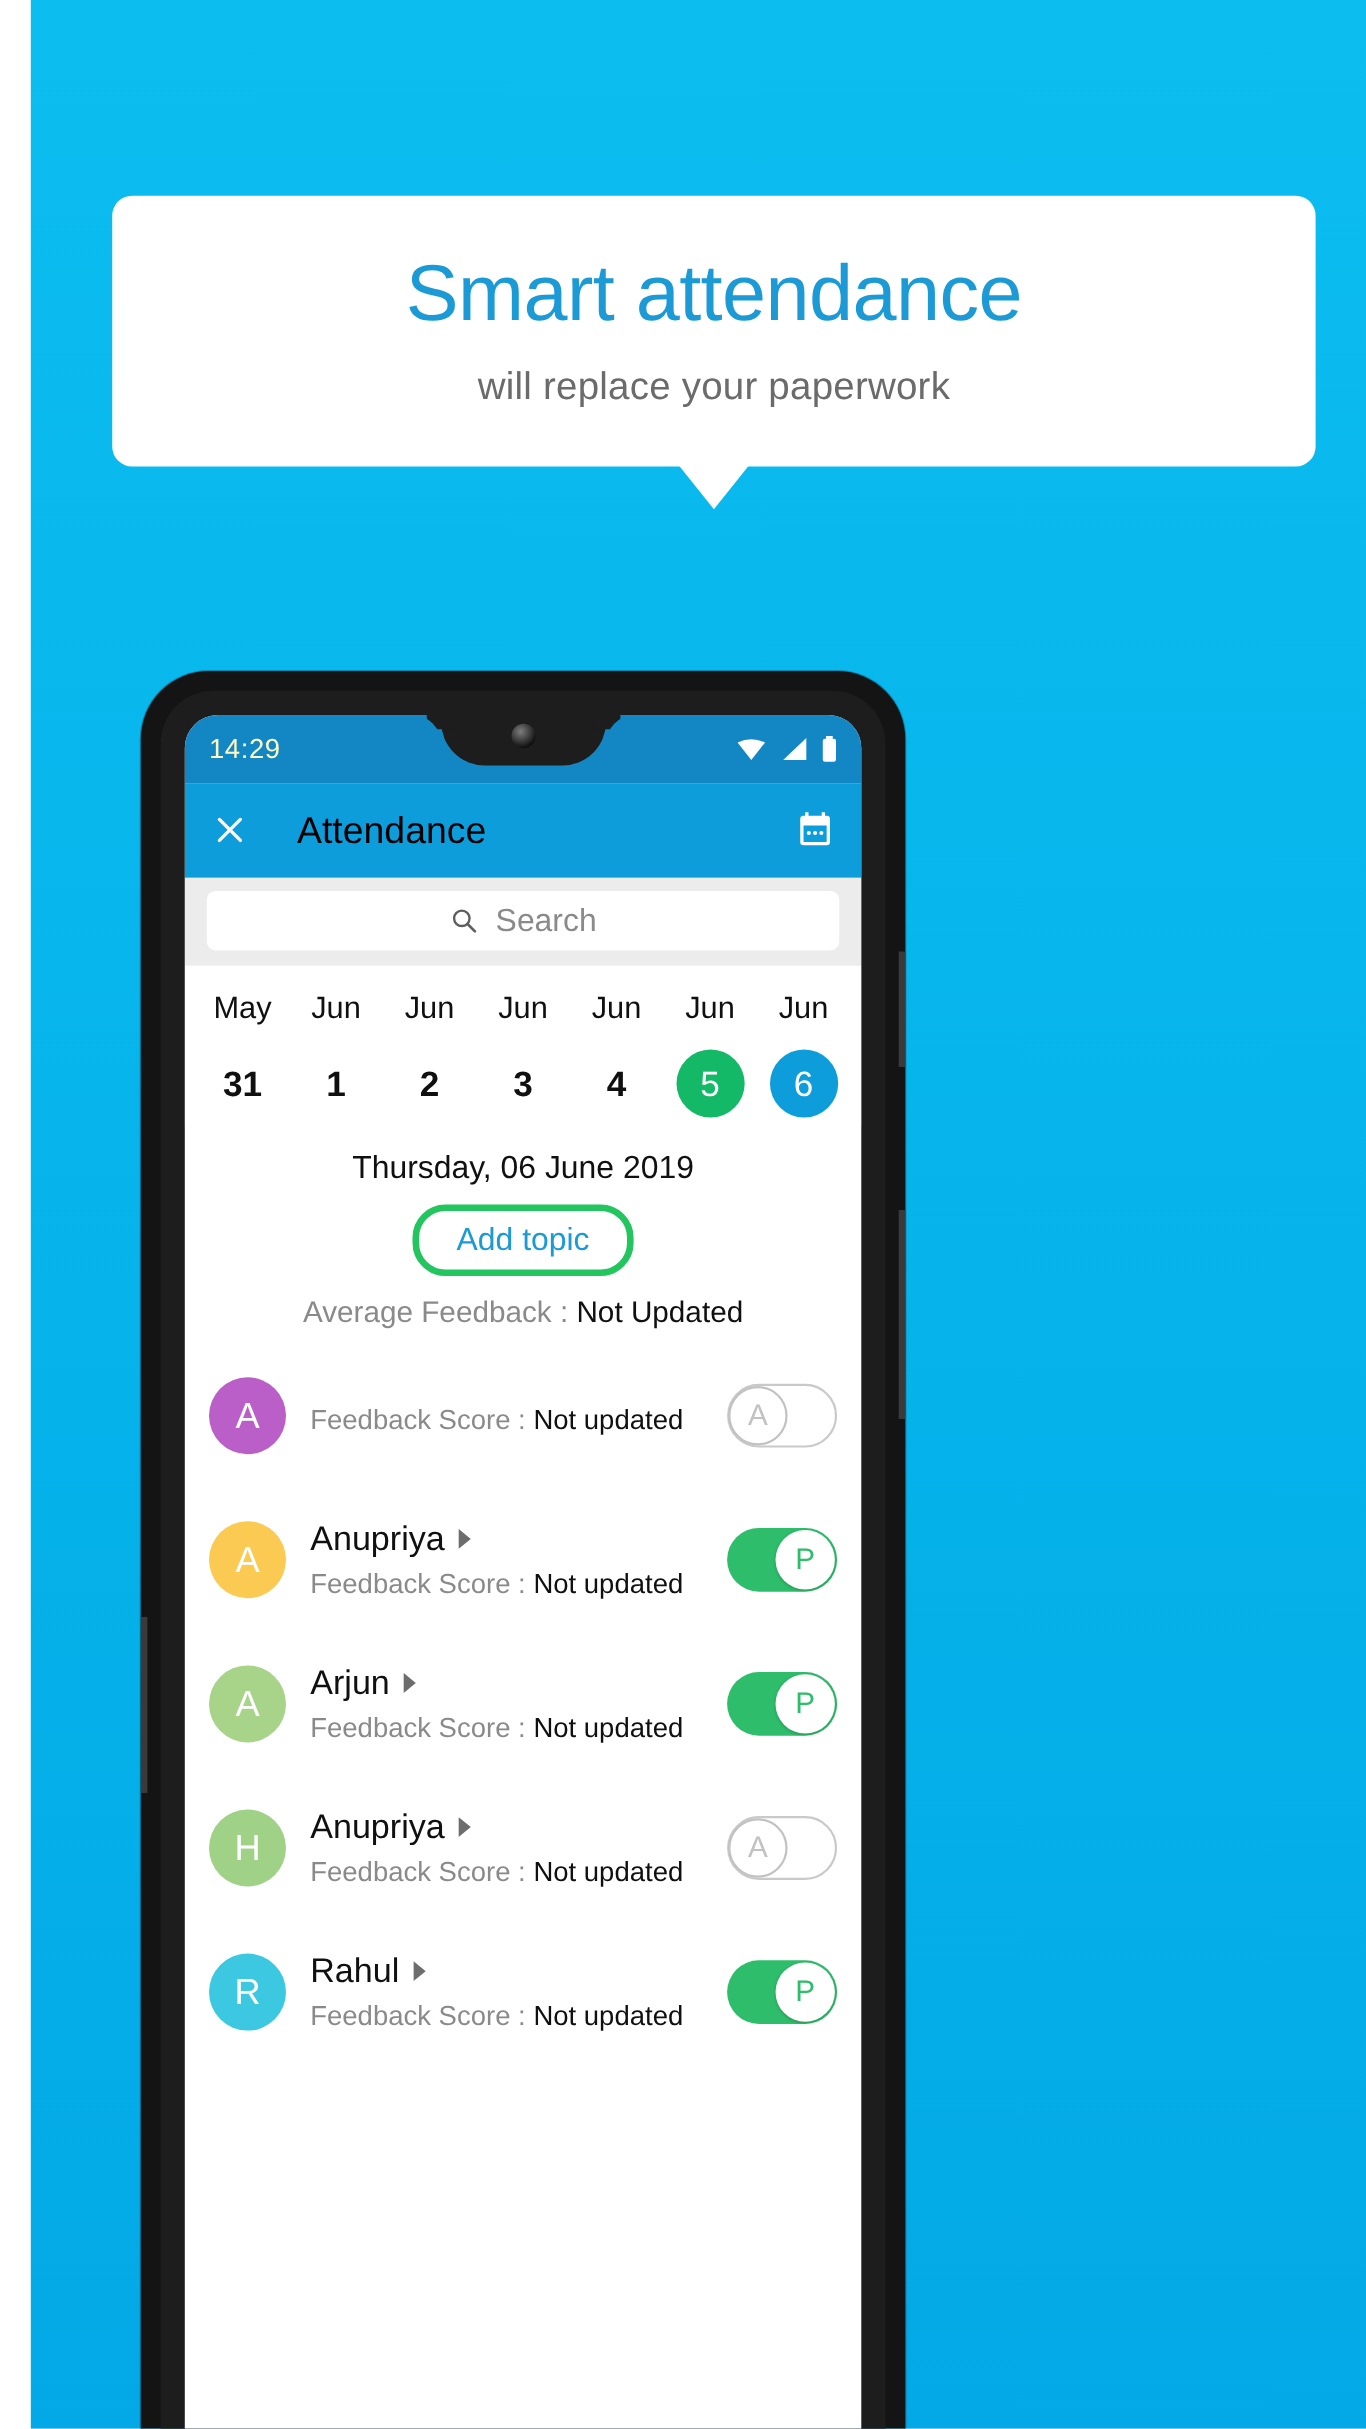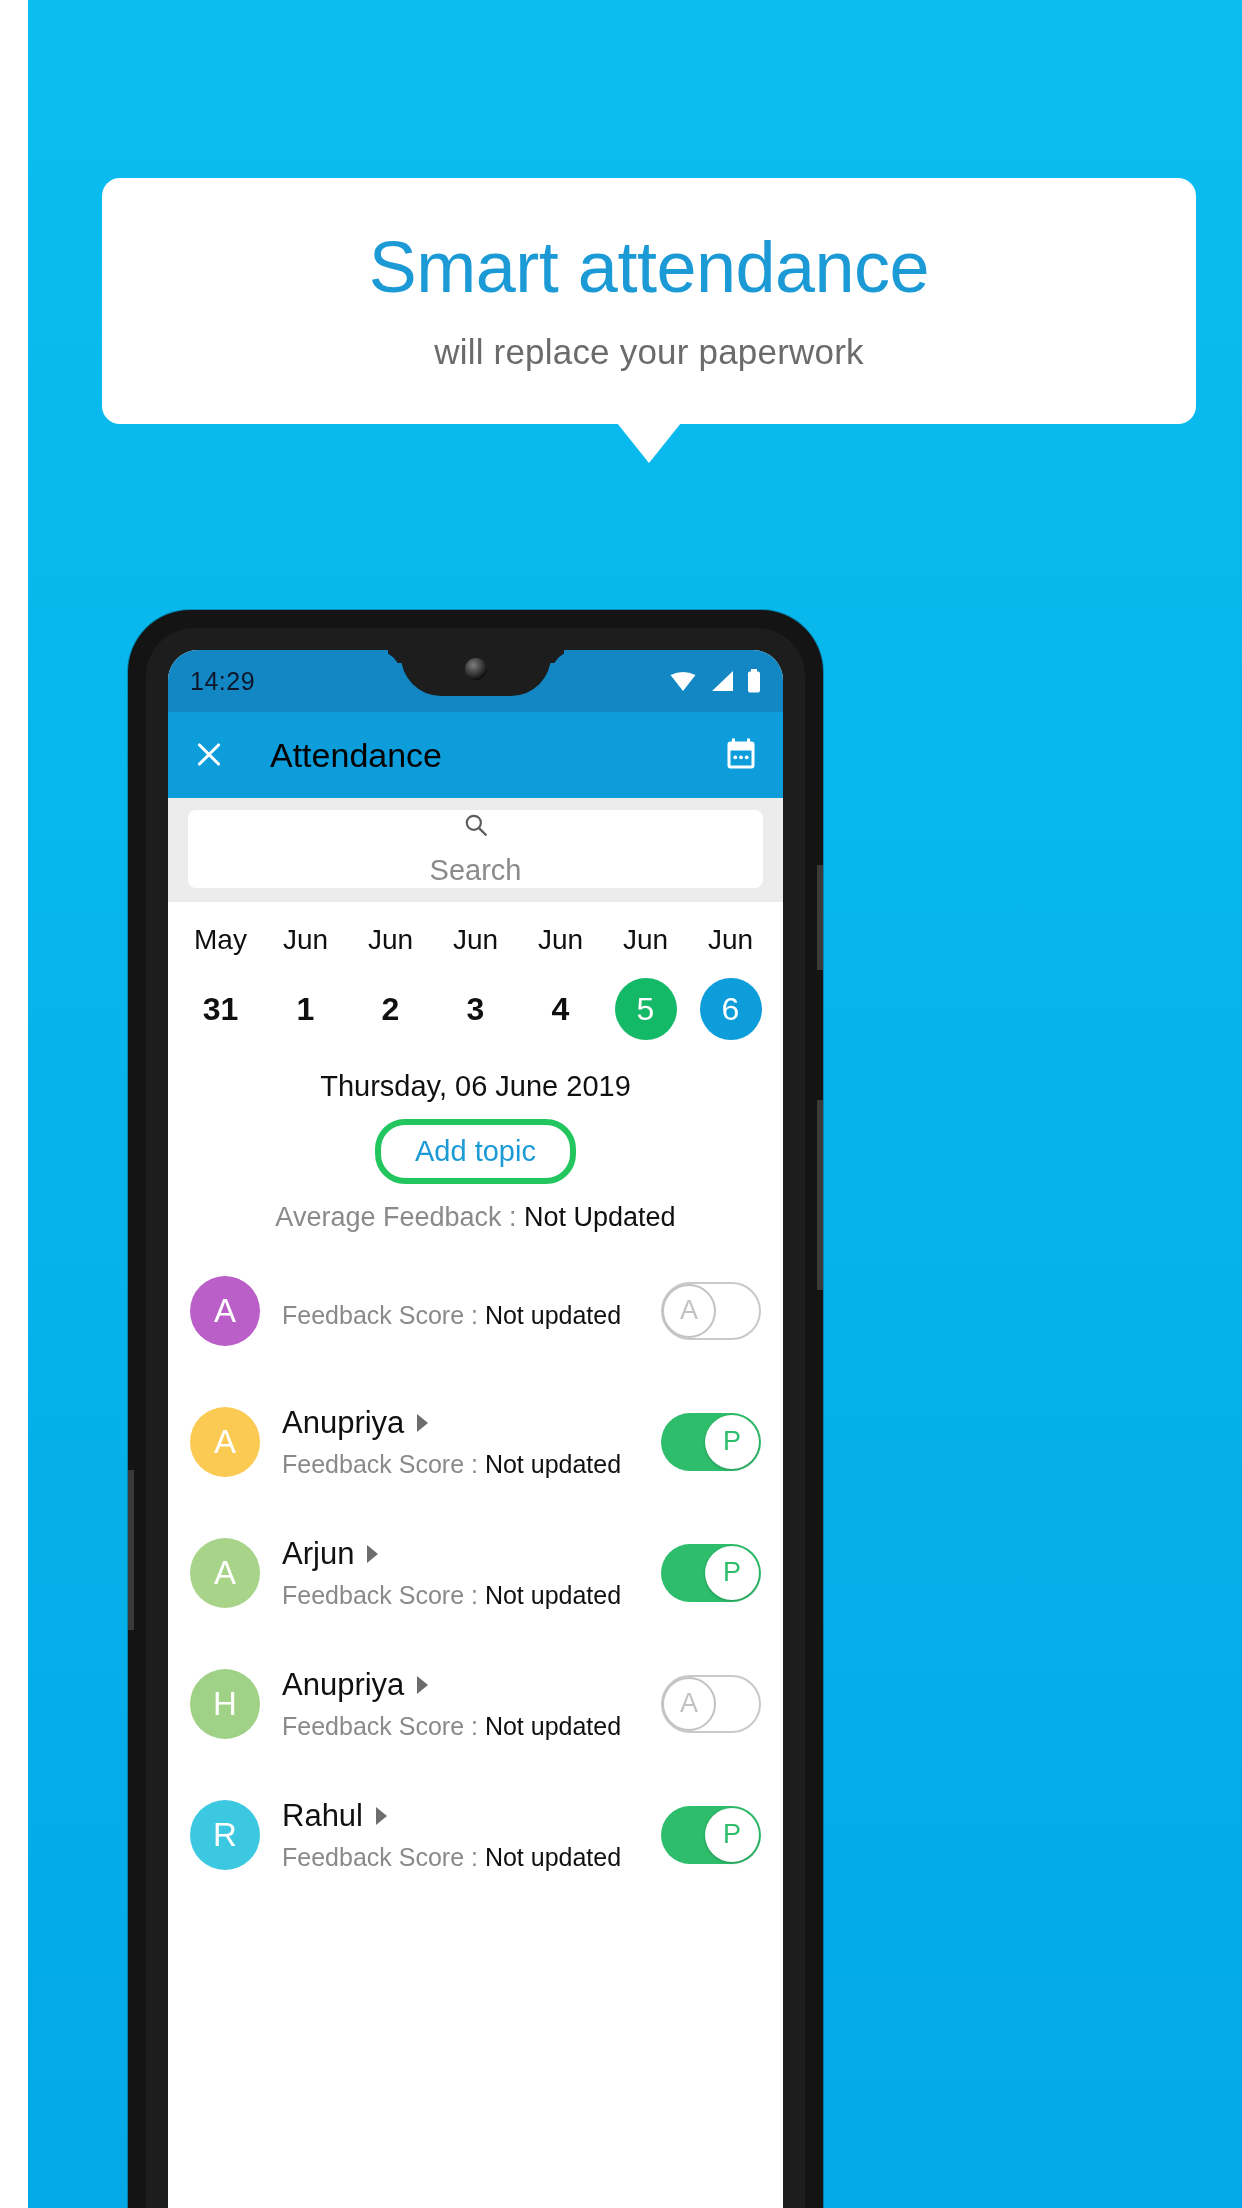--- a/index.html
+++ b/index.html
@@ -89,21 +89,21 @@
 
   
   #statusbar {
     position: relative;
     height: 62px;
     background: #1287c4;
     display: flex;
     align-items: center;
     justify-content: space-between;
     padding: 0 22px;
-    color: #0f172a;
+    color: #fef9c3;
   }
   #status-time { font-size: 25px; font-weight: 500; letter-spacing: 0.5px; }
   #status-icons { display: flex; align-items: center; gap: 12px; }
   .si { display: block; }
 
   #notch {
     position: absolute;
     left: 50%;
     top: 0;
     transform: translateX(-50%);
@@ -172,26 +172,25 @@
   #calendar-icon { width: 36px; height: 36px; flex: 0 0 auto; cursor: pointer; }
 
   
   #search-wrap {
     background: #ececec;
     padding: 12px 20px 14px 20px;
   }
   #search-box {
     background: #ffffff;
     border-radius: 8px;
-    height: 78px;
+    height: 54px;
     display: flex;
     align-items: center;
     justify-content: center;
     gap: 16px;
-    flex-direction: column;
   }
   #search-icon { width: 26px; height: 26px; }
   #search-placeholder { font-size: 29px; color: #8a8a8a; }
 
   
   #date-strip {
     display: flex;
     padding: 22px 10px 8px 10px;
     background: #fff;
     align-items: center;

